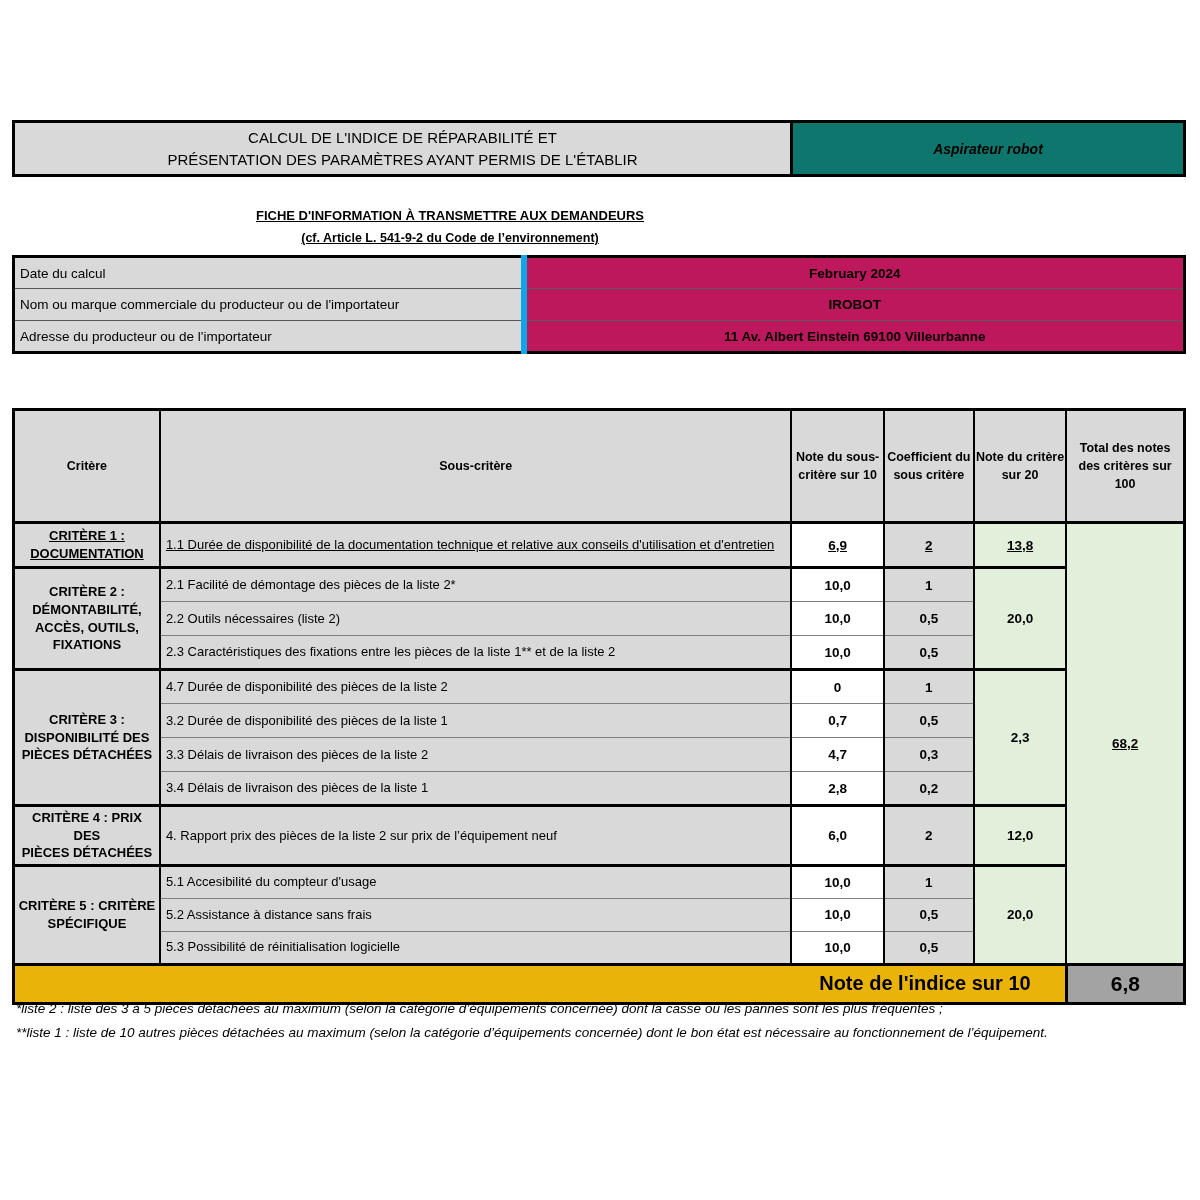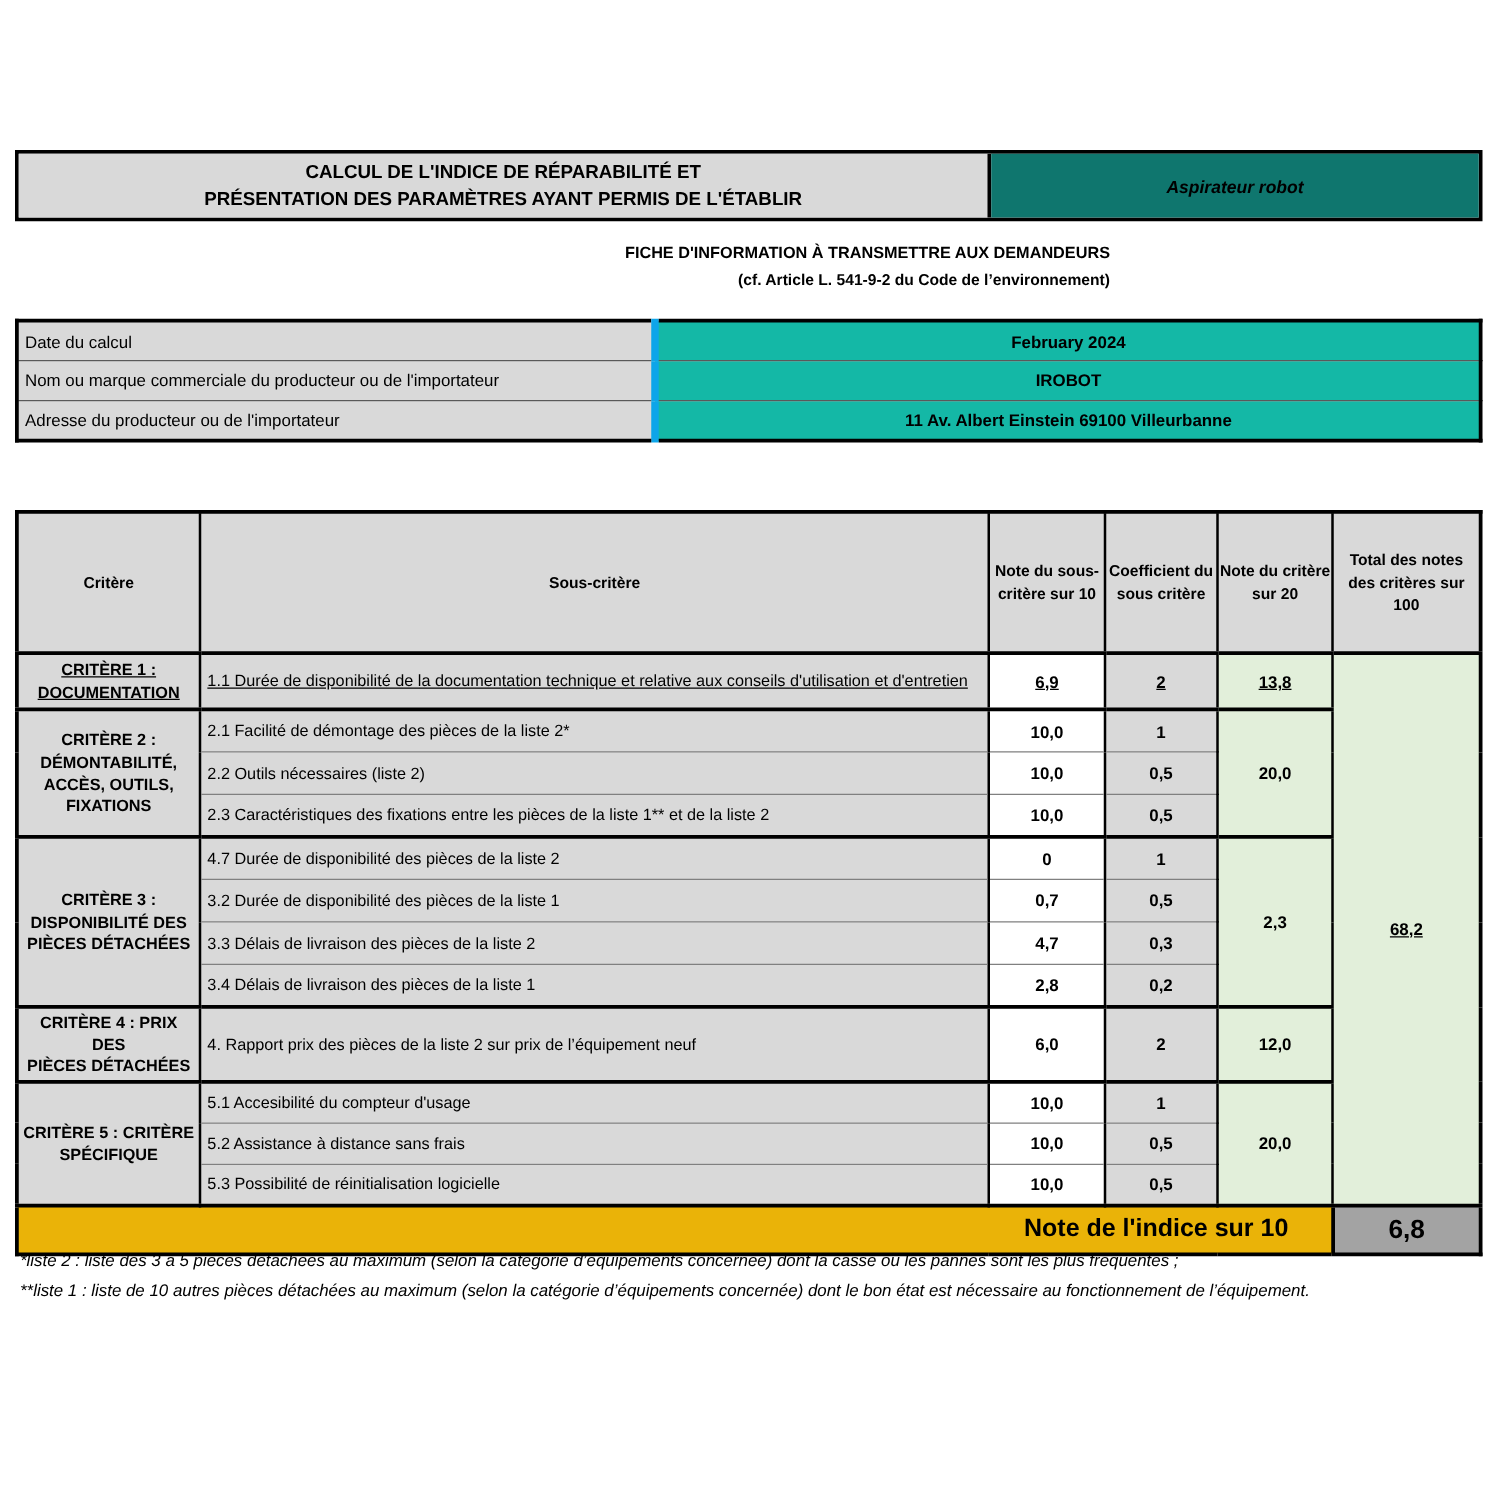--- a/index.html
+++ b/index.html
@@ -4,37 +4,37 @@
 <style>
   * { box-sizing: border-box; margin: 0; padding: 0; }
   html, body { width: 1200px; height: 1200px; background: #fff; }
   body { position: relative; font-family: "Liberation Sans", sans-serif; color: #000; }
 
   
   .title-box { position: absolute; top: 120px; left: 12px; width: 1174px; height: 57px;
                display: flex; border: 3px solid #000; }
   .title-left { width: 778px; background: #d9d9d9; border-right: 3px solid #000;
                 display: flex; flex-direction: column; justify-content: center;
-                text-align: center; font-weight: bold; font-size: 15px; line-height: 1.45; }
+                text-align: center; font-weight: normal; font-size: 15px; line-height: 1.45; }
   .title-right { flex: 1; background: #0f766e; display: flex; align-items: center;
                  justify-content: center; font-weight: bold; font-style: italic; font-size: 14px; }
 
   
-  .subtitle { position: absolute; top: 194px; left: 12px; width: 876px; text-align: right; font-weight: bold; }
+  .subtitle { position: absolute; top: 208px; left: 12px; width: 876px; text-align: center; font-weight: bold; text-decoration: underline; }
   .subtitle .l1 { font-size: 13px; }
   .subtitle .l2 { font-size: 12.5px; margin-top: 8px; }
 
   
   table { border-collapse: collapse; table-layout: fixed; }
   .info-table { position: absolute; top: 255px; left: 12px; width: 1174px; border: 3px solid #000; }
   .info-table tr { height: 32px; }
   .info-table td { border-top: 1px solid #595959; font-size: 13.5px; vertical-align: middle; }
   .info-table tr:first-child td { border-top: none; }
   .info-table .ilabel { width: 510px; background: #d9d9d9; padding-left: 5px; border-right: 6px solid #0ea5e9; }
-  .info-table .ivalue { background: #14b8a6; text-align: center; font-weight: bold; }
+  .info-table .ivalue { background: #be185d; text-align: center; font-weight: bold; }
 
   
   .main-table { position: absolute; top: 408px; left: 12px; width: 1174px; border: 3px solid #000; }
   .main-table th, .main-table td { border-left: 2px solid #000; vertical-align: middle; }
   .main-table th { height: 113px; background: #d9d9d9; font-weight: bold; font-size: 12.5px;
                    border-bottom: 3px solid #000; padding: 1px; line-height: 1.45; }
   .main-table td { border-top: 1px solid #808080; }
   .main-table tr.gs > td { border-top: 3px solid #000; }
   tr.h45 { height: 45px; text-decoration: underline; } tr.h34 { height: 34px; } tr.h53 { height: 53px; } tr.h33 { height: 33px; }
   td.crit { background: #d9d9d9; font-weight: bold; font-size: 13px; text-align: center;

